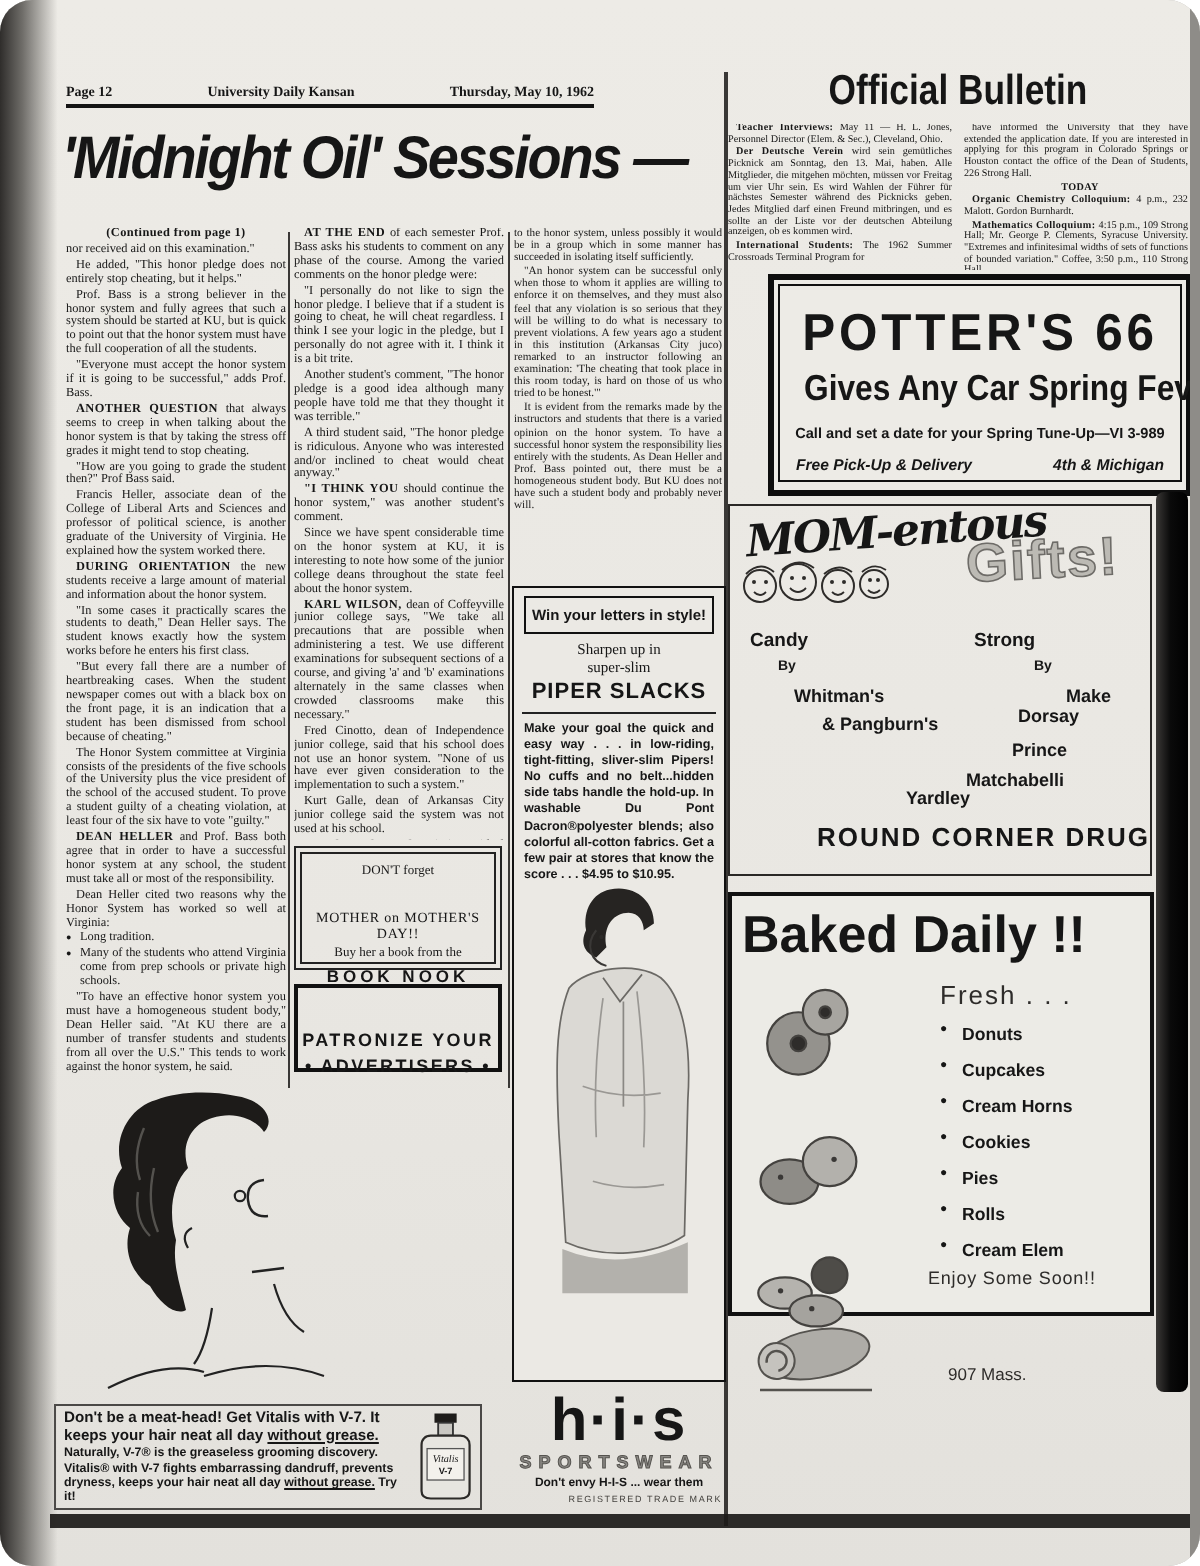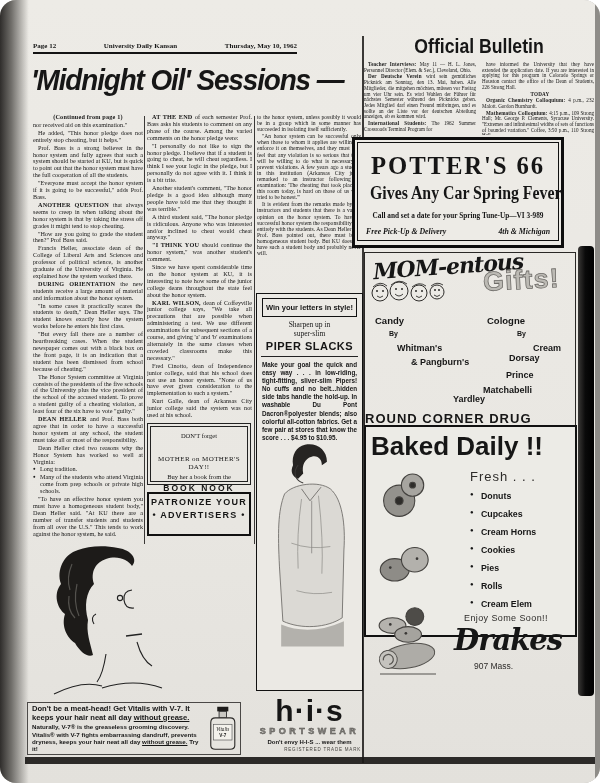--- a/index.html
+++ b/index.html
@@ -40,21 +40,21 @@
   
   .booknook{left:147px;top:423px;width:104px;height:62px;border:1px solid #222;
             box-shadow:inset 0 0 0 2px #e9e7e2, inset 0 0 0 3px #222;
             text-align:center;padding-top:8px;box-sizing:border-box;}
   .booknook .l1{font-size:6.5px;}
   .booknook .l2{font-size:7px;letter-spacing:.4px;margin-top:16px;}
   .booknook .l3{font-size:6.5px;margin-top:2px;}
   .booknook .l4{font-family:"Liberation Sans",sans-serif;font-weight:800;font-size:8.5px;
                 letter-spacing:2px;margin-top:3px;}
   .patronize{left:147px;top:492px;width:104px;height:44px;border:2.5px solid #111;
-             box-sizing:border-box;text-align:center;padding-top:2px;
+             box-sizing:border-box;text-align:center;padding-top:20px;
              font-family:"Liberation Sans",sans-serif;font-weight:900;font-size:9px;
              letter-spacing:1.2px;line-height:13px;}
   
   .meathead{left:44px;top:544px;width:122px;height:158px;}
   .vitalis{left:27px;top:702px;width:214px;height:53px;border:1px solid #4a4846;
            box-sizing:border-box;display:flex;gap:3px;padding:2px 2px 2px 4px;
            font-family:"Liberation Sans",sans-serif;}
   .vitalis .txt{width:176px;}
   .vitalis .h{font-size:7.6px;font-weight:800;line-height:8.6px;}
   .vitalis .b{font-size:6.2px;font-weight:600;line-height:7.4px;margin-top:1px;}
@@ -82,42 +82,42 @@
   .bulletin-title{left:364px;top:34px;width:230px;text-align:center;
       font-family:"Liberation Sans",sans-serif;font-weight:900;font-size:21px;
       transform:scaleX(.84);transform-origin:center top;white-space:nowrap;}
   .bulletin{left:364px;top:62px;width:231px;height:73px;display:flex;gap:6px;overflow:hidden;
             font-size:5.1px;line-height:5.7px;text-align:justify;}
   .bulletin>div{width:112px;}
   .bulletin .para{margin:0 0 1px;text-indent:4px;}
   
   .adbox{box-sizing:border-box;font-family:"Liberation Sans",sans-serif;}
   
-  .potters{left:352px;top:137px;width:212px;height:111px;border:3px solid #0e0e0e;background:#edebe6;font-family:Liberation Serif, serif;}
+  .potters{left:384px;top:137px;width:212px;height:111px;border:3px solid #0e0e0e;background:#edebe6;}
   .potters .inner{border:1px solid #111;margin:2px;height:99px;text-align:center;padding-top:8px;box-sizing:border-box;}
   .potters .name{font-size:26px;font-weight:900;letter-spacing:2px;transform:scaleX(.95);transform-origin:center;}
   .potters .head{font-size:18px;font-weight:800;transform:scaleX(.88);transform-origin:center;
                  white-space:nowrap;margin-top:2px;}
   .potters .call{font-size:7.3px;font-weight:700;margin-top:7px;}
   .potters .row{display:flex;justify-content:space-between;padding:0 8px;margin-top:7px;
                 font-size:7.8px;font-weight:800;font-style:italic;}
   
   .mom{left:364px;top:252px;width:212px;height:186px;border:1.5px solid #2a2826;position:absolute;}
   .mom span{position:absolute;white-space:nowrap;}
   .mom .t1{left:8px;top:0px;font-family:"DejaVu Serif",serif;font-style:italic;font-weight:bold;
            font-size:22px;letter-spacing:-1px;transform:rotate(-4deg);}
   .mom .t2{left:118px;top:12px;font-weight:900;font-size:27px;letter-spacing:1px;color:#bcbab4;
            -webkit-text-stroke:.8px #6e6c68;transform:rotate(-3deg);}
   .mom .lbl{font-weight:800;font-size:9.5px;}
   .mom .by{font-size:7px;font-weight:600;}
   .mom .brand{font-weight:800;font-size:9px;}
-  .mom .store{left:0;top:158px;width:100%;text-align:left;font-weight:900;font-size:13px;
+  .mom .store{left:0;top:158px;width:100%;text-align:right;font-weight:900;font-size:13px;
               letter-spacing:1px;white-space:normal;}
   
-  .baked{left:364px;top:425px;width:213px;height:212px;border:2px solid #111;position:absolute;background:#ecebe6;}
+  .baked{left:364px;top:446px;width:213px;height:212px;border:2px solid #111;position:absolute;background:#ecebe6;}
   .baked .title{position:absolute;left:5px;top:4px;font-weight:800;font-size:26px;white-space:nowrap;}
   .baked .fresh{position:absolute;left:104px;top:42px;font-size:13px;letter-spacing:1px;color:#2e2c2a;}
   .baked .list{position:absolute;left:104px;top:64px;}
   .baked .list .para{font-weight:800;font-size:8.8px;margin:0 0 8px;text-indent:0;
                      padding-left:11px;position:relative;text-align:left;}
   .baked .list .para::before{content:'●';position:absolute;left:0;top:0;font-size:6px;}
   .baked .enjoy{position:absolute;left:98px;top:186px;font-size:9px;letter-spacing:.4px;color:#2e2c2a;}
   .baked .brandname{position:absolute;left:88px;top:196px;font-family:"DejaVu Serif",serif;
                     font-style:italic;font-weight:bold;font-size:29px;letter-spacing:-1px;}
   .baked .addr{position:absolute;left:108px;top:234px;font-size:8.5px;color:#2e2c2a;}
@@ -296,44 +296,43 @@
         </g>
         <g stroke="#2e2c2a" stroke-width=".9" fill="none">
           <path d="M8,17 q3,3 6,0 M26,15 q4,4 8,0 M47,17 q3,3 6,0 M65,16 q3,3 6,0"></path>
           <path d="M4,8 q7,-7 14,-1 M22,6 q8,-7 16,-1 M43,8 q7,-6 14,-1 M62,7 q6,-5 12,-1"></path>
         </g>
       </svg>
       <span class="lbl" style="left:10px;top:62px;">Candy</span>
       <span class="by" style="left:24px;top:77px;">By</span>
       <span class="brand" style="left:32px;top:90px;">Whitman's</span>
       <span class="brand" style="left:46px;top:104px;">&amp; Pangburn's</span>
-      <span class="lbl" style="left:122px;top:62px;">Cologne</span>
+      <span class="lbl" style="left:122px;top:62px;">Strong</span>
       <span class="by" style="left:152px;top:77px;">By</span>
-      <span class="brand" style="left:168px;top:90px;">Cream</span>
+      <span class="brand" style="left:168px;top:90px;">Make</span>
       <span class="brand" style="left:144px;top:100px;">Dorsay</span>
       <span class="brand" style="left:118px;top:117px;padding-left:23px;">Prince</span>
       <span class="brand" style="left:118px;top:132px;">Matchabelli</span>
       <span class="brand" style="left:88px;top:141px;">Yardley</span>
       <span class="store">ROUND CORNER DRUG</span>
     </div>
 
     <div class="blk adbox baked">
       <div class="title">Baked Daily !!</div>
       <div class="fresh">Fresh . . .</div>
       <div class="list">
           <p class="para">Donuts</p>
           <p class="para">Cupcakes</p>
           <p class="para">Cream Horns</p>
           <p class="para">Cookies</p>
           <p class="para">Pies</p>
           <p class="para">Rolls</p>
           <p class="para">Cream Elem</p>
         </div>
       <div class="enjoy">Enjoy Some Soon!!</div>
-      <div class="brandname">Drakes</div>
       <div class="addr">907 Mass.</div>
       <svg viewBox="0 0 70 165" width="78" height="184" style="position:absolute;left:2px;top:38px;">
         <g stroke="#44423f" stroke-width="1">
           <circle cx="28" cy="32" r="14" fill="#94928d"></circle>
             <circle cx="40" cy="18" r="10" fill="#a7a5a0"></circle>
           <circle cx="28" cy="32" r="3.5" fill="#2e2c2a"></circle>
             <circle cx="40" cy="18" r="2.6" fill="#2e2c2a"></circle>
           <ellipse cx="24" cy="94" rx="13" ry="10" fill="#8e8c87"></ellipse>
             <ellipse cx="42" cy="85" rx="12" ry="11" fill="#b3b1ac"></ellipse>
           <ellipse cx="22" cy="144" rx="12" ry="7" fill="#b5b3ae"></ellipse>

